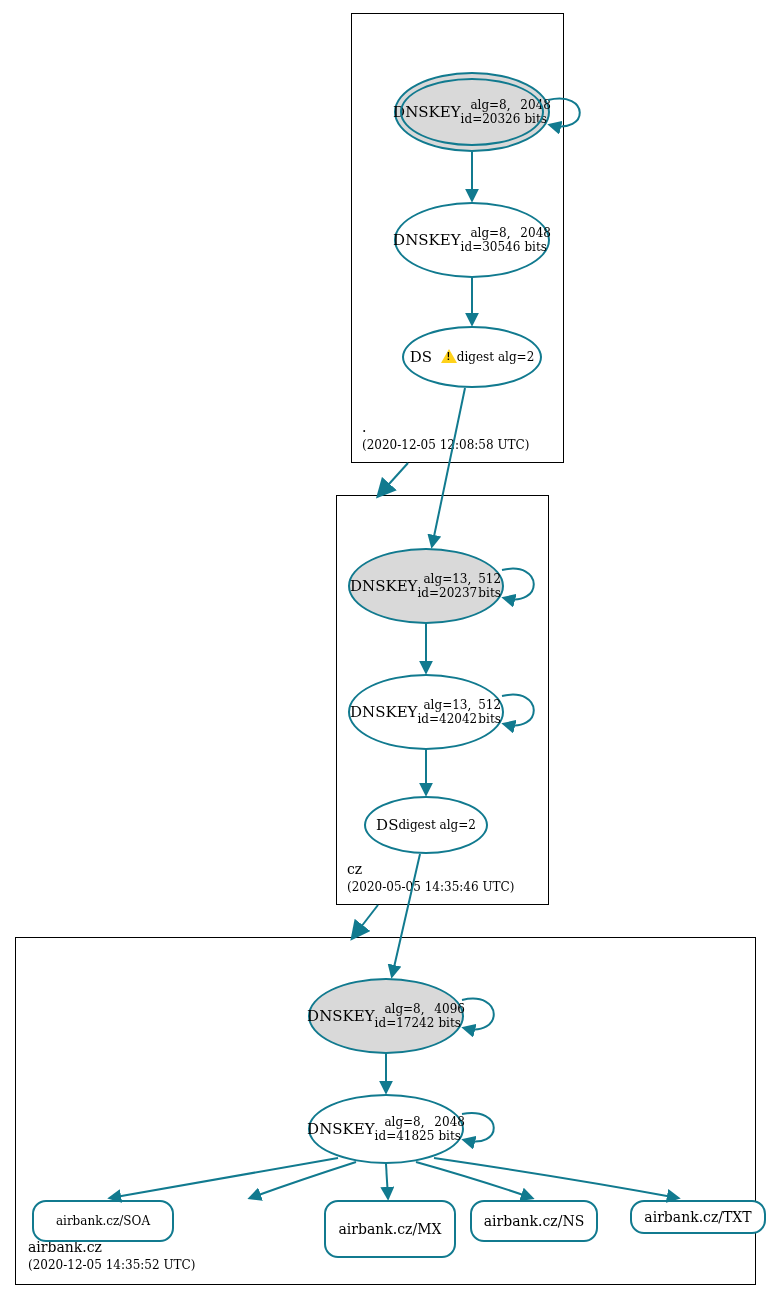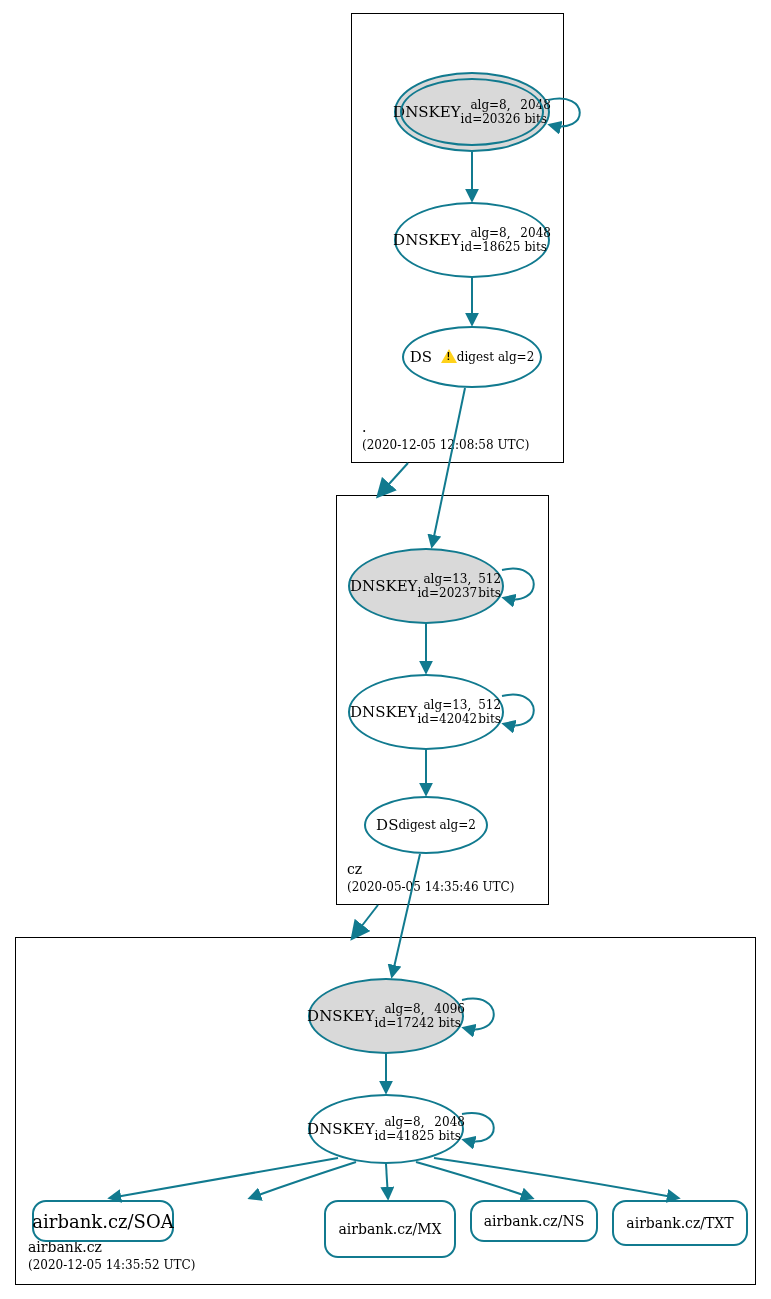--- a/index.html
+++ b/index.html
@@ -126,21 +126,21 @@
   </div>
 
   <div class="node ellipse filled dbl" style="left:384px;top:62px;width:156px;height:80px;">
     <span class="title">DNSKEY</span>
     <span class="sub">alg=8, id=20326</span>
     <span class="sub">2048 bits</span>
   </div>
 
   <div class="node ellipse" style="left:384px;top:192px;width:156px;height:76px;">
     <span class="title">DNSKEY</span>
-    <span class="sub">alg=8, id=18625</span>
+    <span class="sub">alg=8, id=30546</span>
     <span class="sub">2048 bits</span>
   </div>
 
   <div class="node ellipse" style="left:392px;top:316px;width:140px;height:62px;">
     <span class="title">
       <span>DS</span>
       <span class="warn"></span>
     </span>
     <span class="sub">digest alg=2</span>
   </div>
@@ -168,29 +168,29 @@
     <span class="sub">4096 bits</span>
   </div>
 
   <div class="node ellipse" style="left:298px;top:1084px;width:156px;height:70px;">
     <span class="title">DNSKEY</span>
     <span class="sub">alg=8, id=41825</span>
     <span class="sub">2048 bits</span>
   </div>
 
   <div class="node rrect" style="left:22px;top:1190px;width:142px;height:42px;">
-    <span class="title" style="font-size:18px">airbank.cz/SOA</span>
+    <span class="title" style="font-size:12px">airbank.cz/SOA</span>
   </div>
   <div class="node rrect" style="left:314px;top:1190px;width:132px;height:58px;">
     <span class="title" style="font-size:14px">airbank.cz/MX</span>
   </div>
   <div class="node rrect" style="left:460px;top:1190px;width:128px;height:42px;">
     <span class="title" style="font-size:14px">airbank.cz/NS</span>
   </div>
-  <div class="node rrect" style="left:602px;top:1190px;width:136px;height:46px;">
+  <div class="node rrect" style="left:620px;top:1190px;width:136px;height:34px;">
     <span class="title" style="font-size:14px">airbank.cz/TXT</span>
   </div>
 
   <svg class="overlay" width="751" height="1279">
     <defs>
       <marker id="ah" viewBox="0 0 10 10" refX="8" refY="5" markerWidth="7" markerHeight="7" orient="auto">
         <path d="M0,0 L10,5 L0,10 z" class="arrowhead"></path>
       </marker>
       <marker id="ahBig" viewBox="0 0 10 10" refX="7" refY="5" markerWidth="10" markerHeight="10" orient="auto">
         <path d="M0,0 L10,5 L0,10 z" class="arrowhead"></path>

